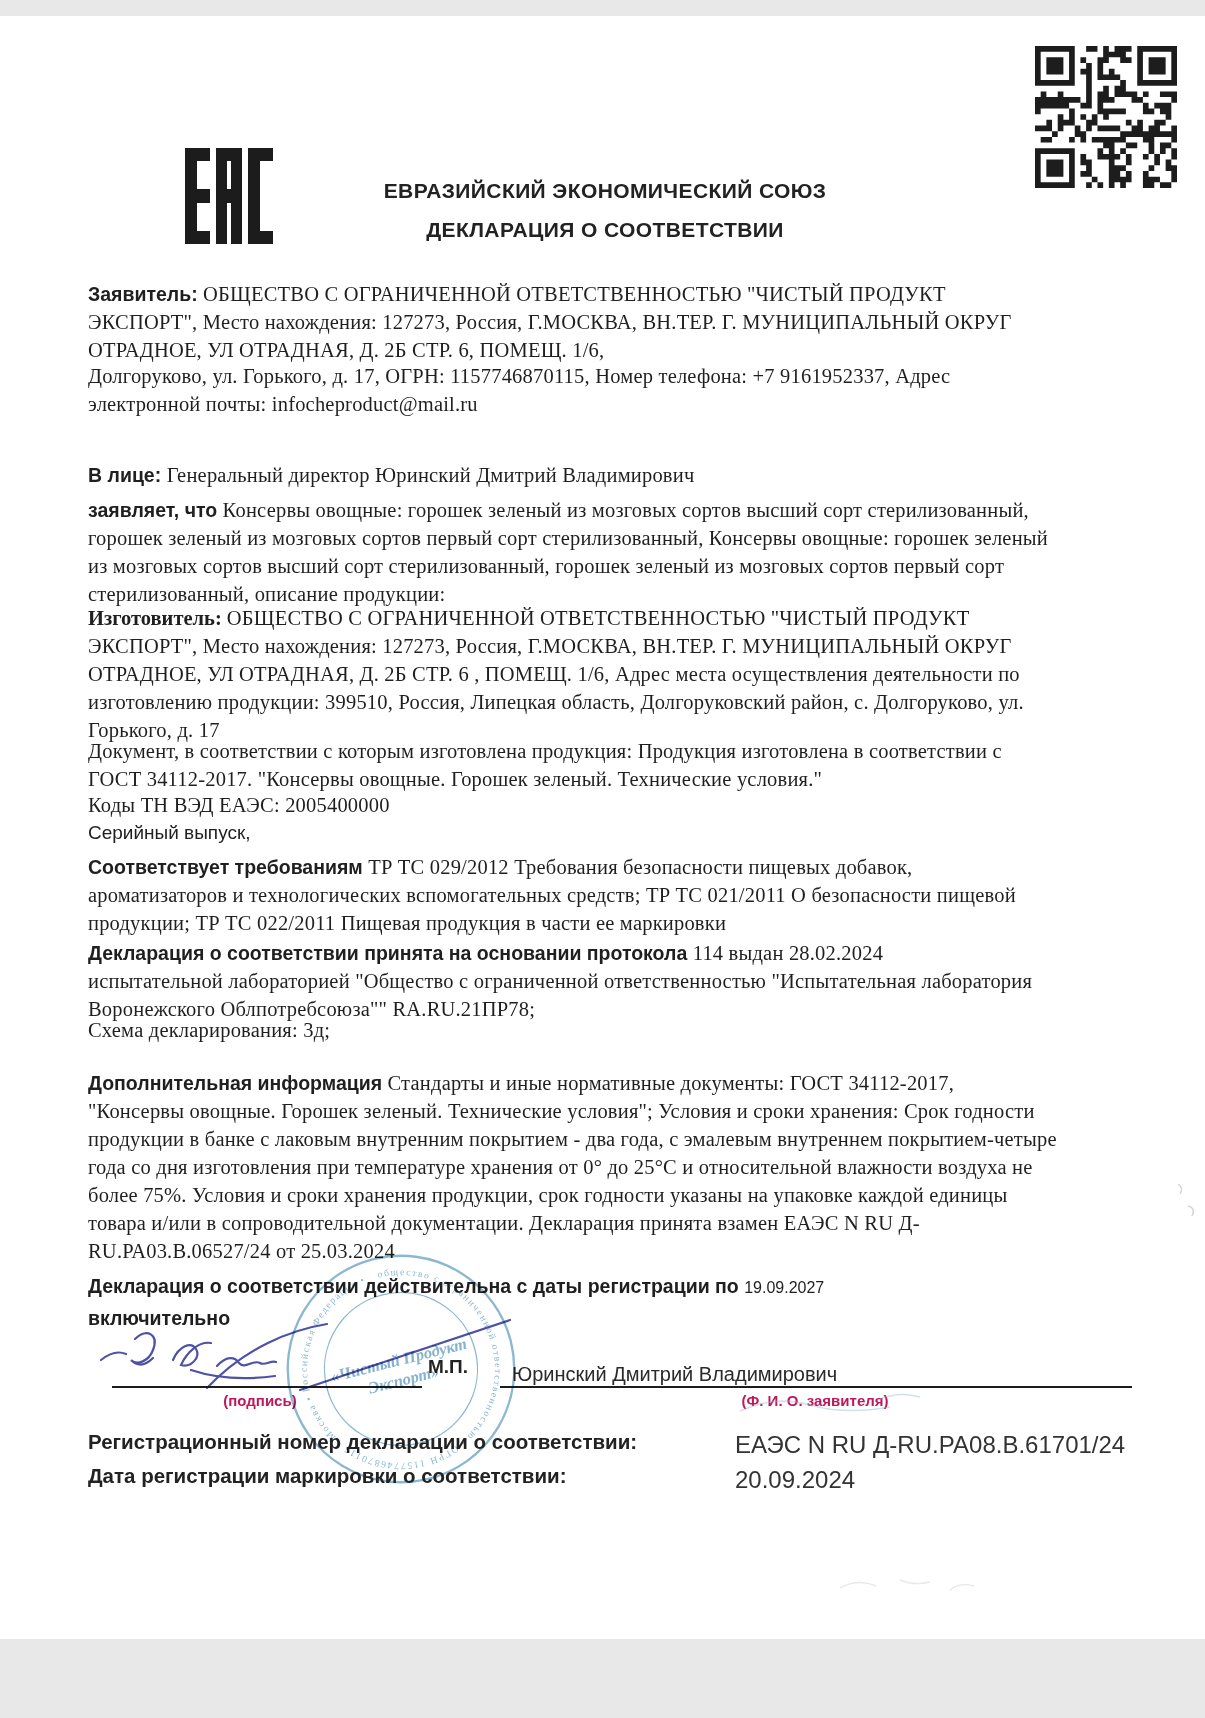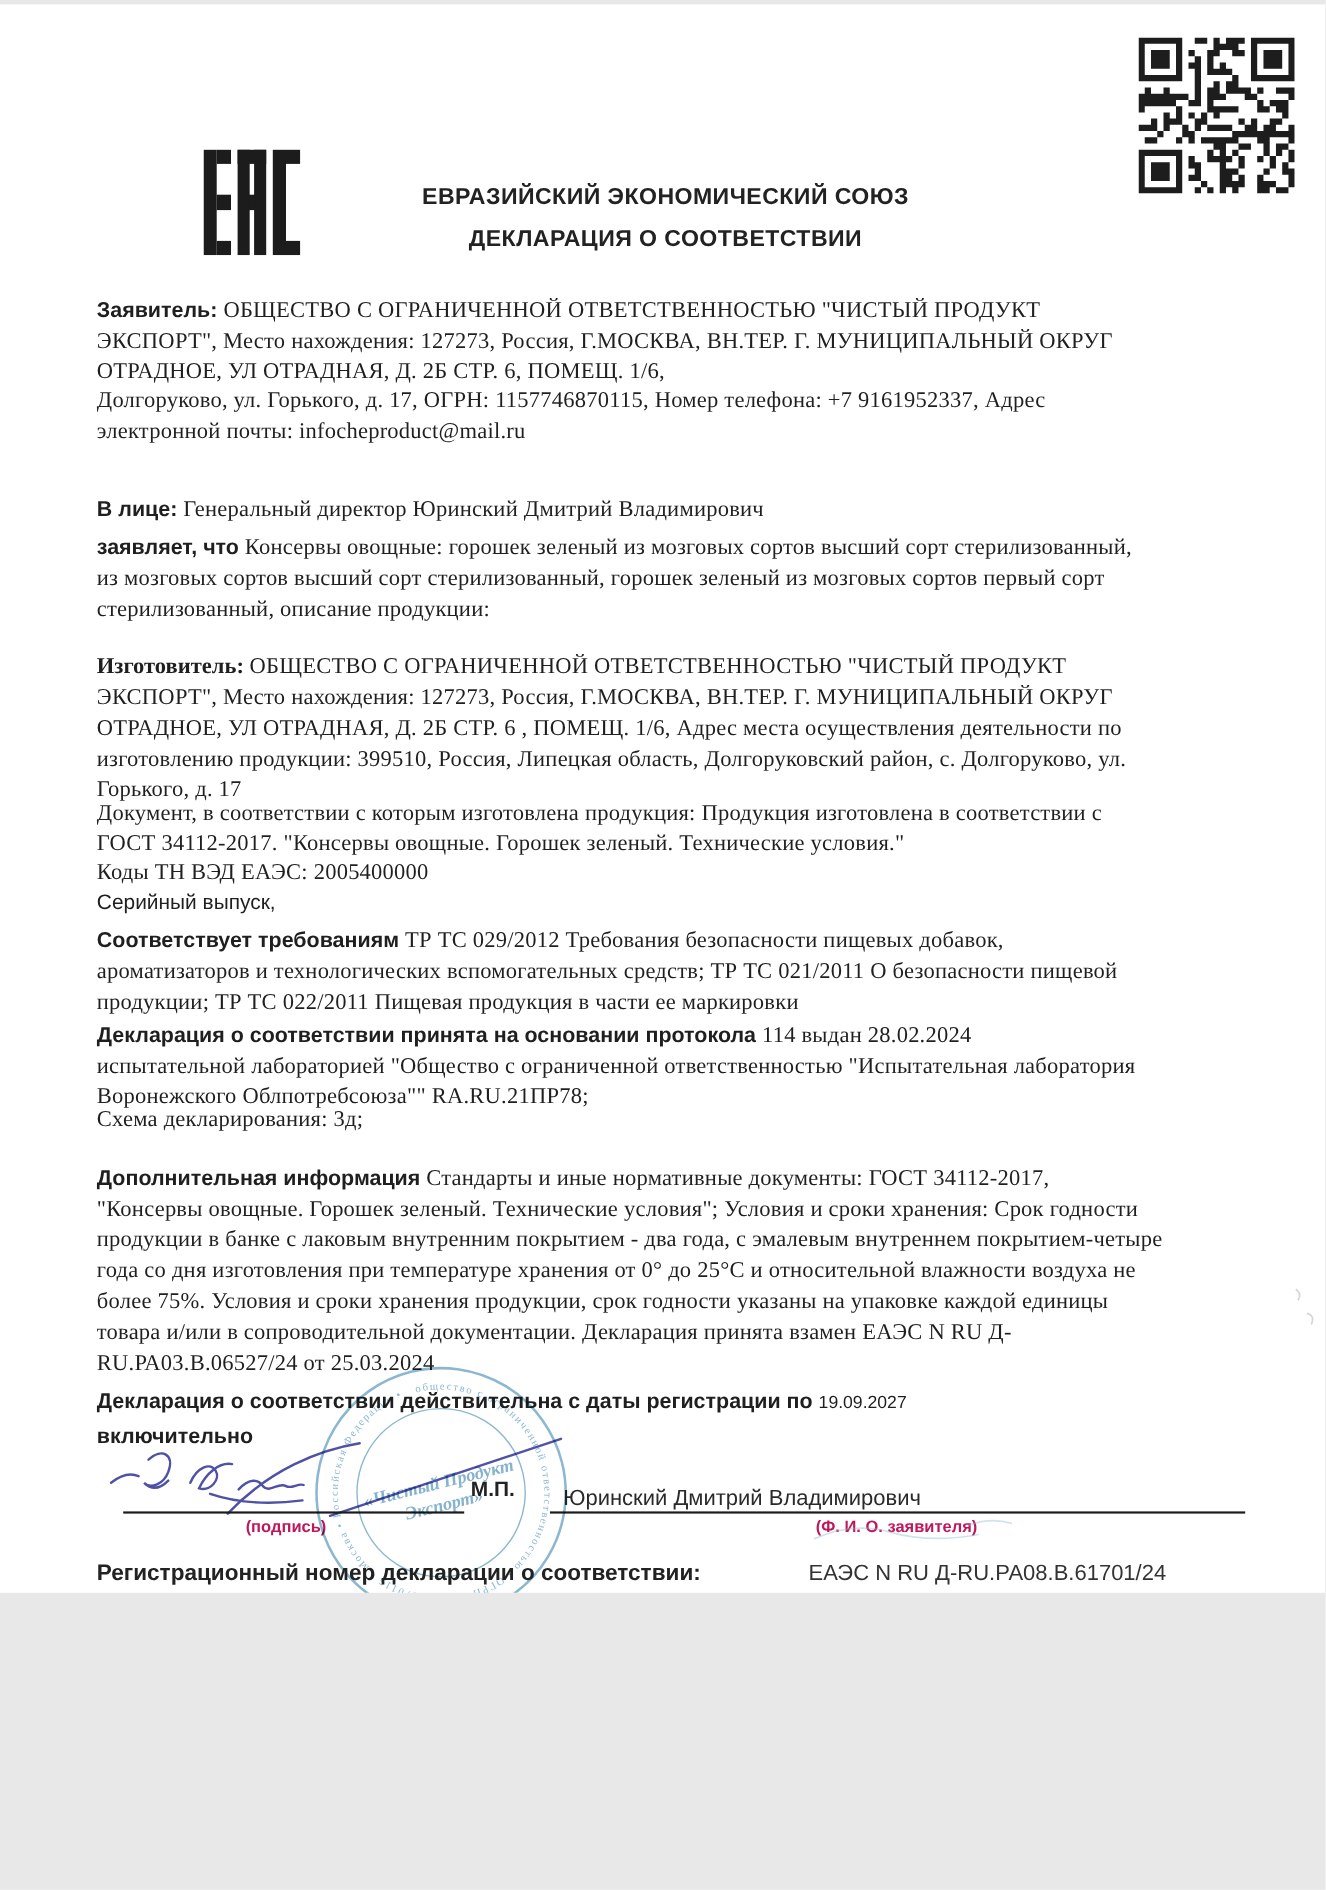--- a/index.html
+++ b/index.html
@@ -1,17 +1,17 @@
 <!DOCTYPE html>
 <html><head>
 <meta charset="utf-8">
 <style>
   html,body{margin:0;padding:0;background:#e8e8e8;}
-  .page{position:relative;width:1205px;height:1444px;background:#ffffff;overflow:hidden;
-        font-family:"Liberation Serif",serif;color:#1f1f1f;margin:4px auto;}
+  .page{position:relative;width:1205px;height:1623px;background:#ffffff;overflow:hidden;
+        font-family:"Liberation Serif",serif;color:#1f1f1f;margin:16px auto;}
   .abs{position:absolute;}
   
   .title{left:90px;width:1030px;text-align:center;font-family:"Liberation Sans",sans-serif;
          font-weight:700;font-size:21px;letter-spacing:.4px;color:#222;}
   
   #paragraphs{position:absolute;left:88px;top:0;width:1050px;}
   .para{position:absolute;left:0;width:1050px;line-height:27px;white-space:nowrap;}
   .pline{height:auto;}
   .bs{font-family:"Liberation Sans",sans-serif;font-weight:700;font-size:19.5px;}
   .br{font-family:"Liberation Serif",serif;font-weight:700;font-size:20.5px;}
@@ -19,21 +19,21 @@
   .sn{font-family:"Liberation Sans",sans-serif;font-size:19px;}
   .sn2{font-family:"Liberation Sans",sans-serif;font-size:16px;}
   
   .rule{position:absolute;height:2px;background:#1c1c1c;}
   .cap{position:absolute;font-family:"Liberation Sans",sans-serif;font-weight:700;font-size:15px;
        text-align:center;color:#be185d;}
   .mp{position:absolute;font-family:"Liberation Sans",sans-serif;font-weight:700;font-size:19px;color:#222;}
   .fio{position:absolute;font-family:"Liberation Sans",sans-serif;font-size:20px;color:#2a2a2a;}
   
   .reg-label{position:absolute;font-family:"Liberation Sans",sans-serif;font-weight:700;font-size:20.5px;color:#222;}
-  .reg-value{position:absolute;font-family:"Liberation Sans",sans-serif;font-size:20px;color:#333;}
+  .reg-value{position:absolute;font-family:"Liberation Sans",sans-serif;font-size:24px;color:#333;}
   
   .stamp{position:absolute;left:280px;top:1232px;width:242px;height:242px;opacity:.85;
          mix-blend-mode:multiply;pointer-events:none;}
   .st-outer{fill:none;stroke:#77abc8;stroke-width:2.4;}
   .st-inner{fill:none;stroke:#77abc8;stroke-width:1.3;}
   .ringtext{font-family:"Liberation Serif",serif;font-size:10px;letter-spacing:1.6px;fill:#77abc8;}
   .ctext{font-family:"Liberation Serif",serif;font-style:italic;font-weight:700;font-size:17px;
          fill:#6fa5c3;text-anchor:middle;}
   .sig{position:absolute;left:95px;top:1292px;width:430px;height:92px;pointer-events:none;}
   .artifact{position:absolute;pointer-events:none;}
@@ -77,20 +77,21 @@
       </div>
       <div class="para" style="top: 347px;">
         <div class="pline"><span class="sr">Долгоруково, ул. Горького, д. 17, ОГРН: 1157746870115, Номер телефона: +7 9161952337, Адрес</span></div>
         <div class="pline"><span class="sr">электронной почты: infocheproduct@mail.ru</span></div>
       </div>
       <div class="para" style="top: 446px;">
         <div class="pline"><span class="bs">В лице: </span><span class="sr">Генеральный директор Юринский Дмитрий Владимирович</span></div>
       </div>
       <div class="para" style="top: 481px;">
         <div class="pline"><span class="bs">заявляет, что   </span><span class="sr">Консервы овощные: горошек зеленый из мозговых сортов высший сорт стерилизованный,</span></div>
+        <div class="pline"><span class="sr">горошек зеленый из мозговых сортов первый сорт стерилизованный, Консервы овощные: горошек зеленый</span></div>
         <div class="pline"><span class="sr">из мозговых сортов высший сорт стерилизованный, горошек зеленый из мозговых сортов первый сорт</span></div>
         <div class="pline"><span class="sr">стерилизованный, описание продукции:</span></div>
       </div>
       <div class="para" style="top: 589px;">
         <div class="pline"><span class="br">Изготовитель: </span><span class="sr">ОБЩЕСТВО С ОГРАНИЧЕННОЙ ОТВЕТСТВЕННОСТЬЮ "ЧИСТЫЙ ПРОДУКТ</span></div>
         <div class="pline"><span class="sr">ЭКСПОРТ", Место нахождения: 127273, Россия, Г.МОСКВА, ВН.ТЕР. Г. МУНИЦИПАЛЬНЫЙ ОКРУГ</span></div>
         <div class="pline"><span class="sr">ОТРАДНОЕ, УЛ ОТРАДНАЯ, Д. 2Б СТР. 6 , ПОМЕЩ. 1/6, Адрес места осуществления деятельности по</span></div>
         <div class="pline"><span class="sr">изготовлению продукции: 399510, Россия, Липецкая область, Долгоруковский район, с. Долгоруково, ул.</span></div>
         <div class="pline"><span class="sr">Горького, д. 17</span></div>
       </div>

